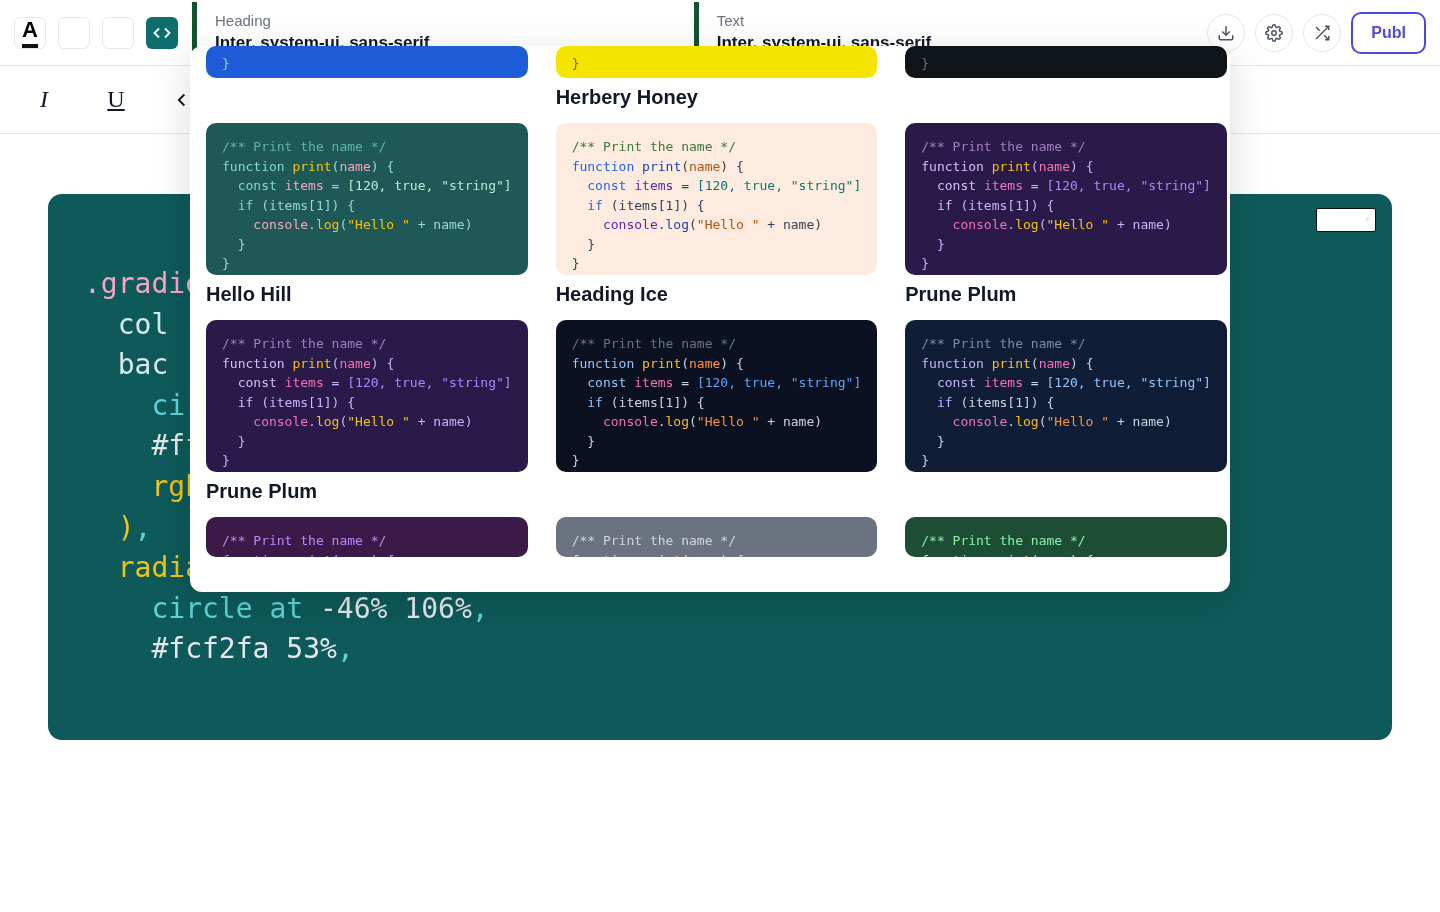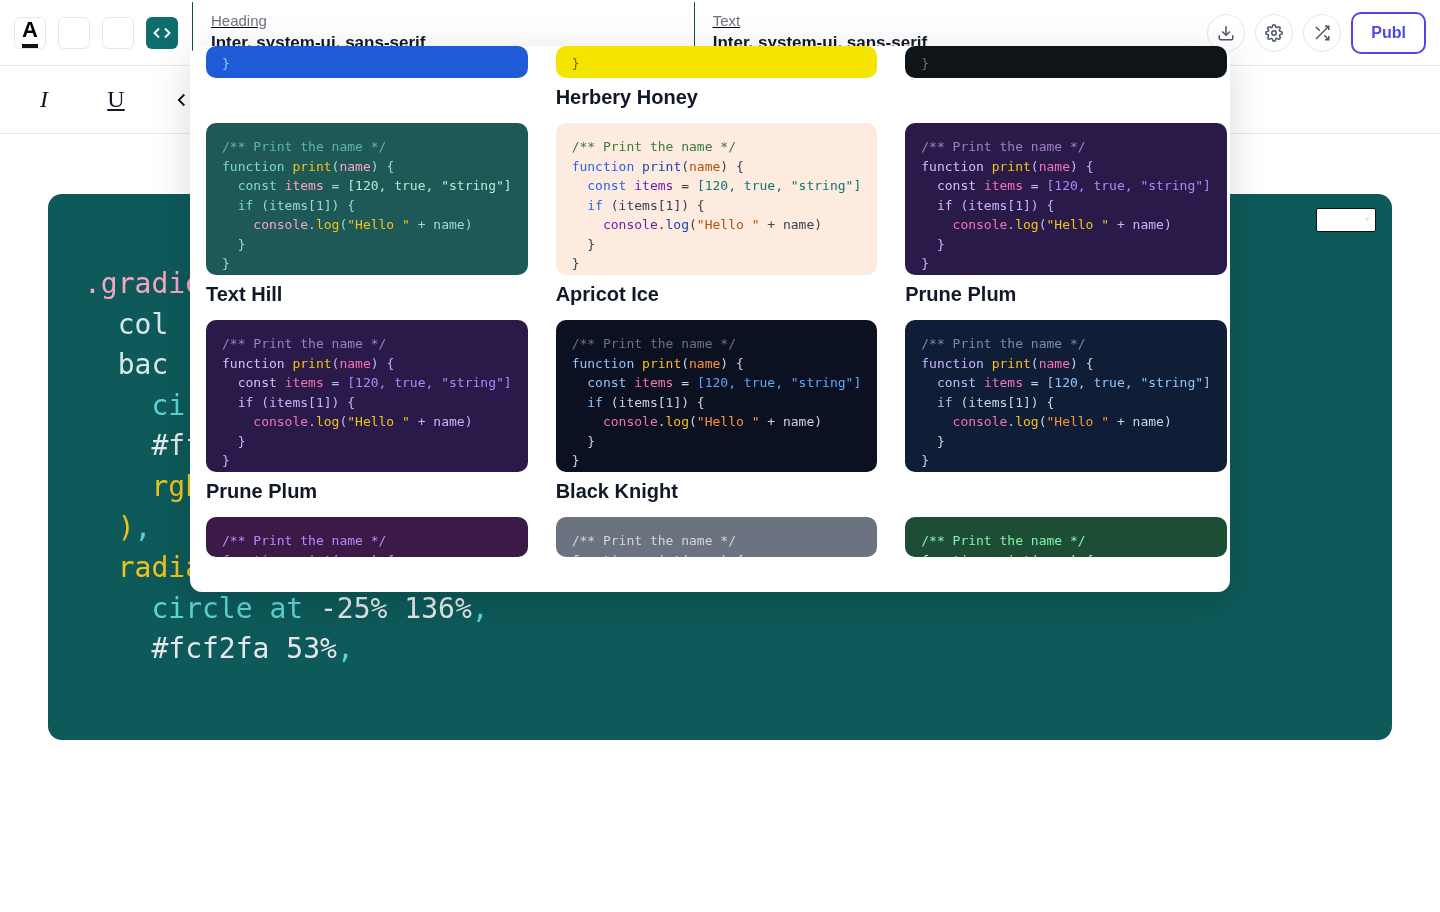--- a/index.html
+++ b/index.html
@@ -32,22 +32,21 @@
   color: #fff;
 }
 .font-cols {
   display: flex;
   flex: 1;
   margin-left: 14px;
 }
 .font-col {
   flex: 1;
   padding: 10px 18px;
-  border-left: 1px solid #14532d;
-  text-decoration: underline;
+  border-left: 5px solid #14532d;
 }
 .font-col-label {
   font-size: 15px;
   color: #6b7280;
   font-weight: 500;
 }
 .font-col-value {
   font-size: 17px;
   color: #111827;
   font-weight: 600;
@@ -238,56 +237,55 @@
   <div class="dropdown-stub"></div>
   <div id="canvas-code">
       <div class="canvas-line"><span class="sel">.gradient</span><span style="color: rgb(90, 165, 165);"> {</span></div>
       <div class="canvas-line">  <span class="prop">col</span></div>
       <div class="canvas-line">  <span class="prop">bac</span></div>
       <div class="canvas-line">    <span class="kw">circle at </span><span class="num">54% -105%</span><span class="comma">,</span></div>
       <div class="canvas-line">    <span class="hex">#ffa48e 56%</span><span class="comma">,</span></div>
       <div class="canvas-line">    <span class="func">rgba</span><span class="kw">(</span><span class="num">255, 255, 255, 0</span><span class="kw">)</span><span class="num"> 95%</span></div>
       <div class="canvas-line">  <span class="func">)</span><span class="comma">,</span></div>
       <div class="canvas-line">  <span class="func">radial-gradient</span><span class="func">(</span></div>
-      <div class="canvas-line">    <span class="kw">circle at </span><span class="num">-25% 136%</span><span class="comma">,</span></div>
+      <div class="canvas-line">    <span class="kw">circle at </span><span class="num">-46% 106%</span><span class="comma">,</span></div>
       <div class="canvas-line">    <span class="hex">#fcf2fa 53%</span><span class="comma">,</span></div>
     </div>
 </div>
 
 <div class="theme-popover">
   <div class="theme-grid" id="theme-grid">
       <div class="theme-item">
         <div class="theme-swatch strip" style="background: rgb(30, 91, 214);"><span style="color: rgb(158, 195, 255);">}</span></div>
       </div>
       <div class="theme-item">
         <div class="theme-swatch strip" style="background: rgb(245, 227, 0);"><span style="color: rgb(107, 99, 0);">}</span></div>
         <div class="theme-label">Herbery Honey</div>
       </div>
       <div class="theme-item">
         <div class="theme-swatch strip" style="background: rgb(15, 20, 25);"><span style="color: rgb(107, 114, 128);">}</span></div>
       </div>
       <div class="theme-item">
         <div class="theme-swatch" style="background: rgb(31, 89, 87);"><div><span style="color: rgb(95, 179, 179);">/** Print the name */</span></div><div><span style="color: rgb(127, 215, 215);">function </span><span style="color: rgb(240, 196, 25);">print</span><span style="color: rgb(156, 215, 215);">(</span><span style="color: rgb(248, 165, 194);">name</span><span style="color: rgb(156, 215, 215);">) {</span></div><div><span style="color: rgb(127, 215, 215);">  const </span><span style="color: rgb(248, 165, 194);">items</span><span style="color: rgb(156, 215, 215);"> = </span><span style="color: rgb(181, 234, 215);">[120, true, "string"]</span></div><div><span style="color: rgb(127, 215, 215);">  if </span><span style="color: rgb(156, 215, 215);">(items[1])</span><span style="color: rgb(156, 215, 215);"> {</span></div><div><span style="color: rgb(248, 165, 194);">    console</span><span style="color: rgb(156, 215, 215);">.</span><span style="color: rgb(240, 196, 25);">log</span><span style="color: rgb(156, 215, 215);">(</span><span style="color: rgb(240, 196, 25);">"Hello "</span><span style="color: rgb(156, 215, 215);"> + name)</span></div><div><span style="color: rgb(156, 215, 215);">  }</span></div><div><span style="color: rgb(156, 215, 215);">}</span></div></div>
-        <div class="theme-label">Text Hill</div>
+        <div class="theme-label">Hello Hill</div>
       </div>
       <div class="theme-item">
         <div class="theme-swatch" style="background: rgb(253, 235, 224);"><div><span style="color: rgb(59, 122, 59);">/** Print the name */</span></div><div><span style="color: rgb(37, 99, 235);">function </span><span style="color: rgb(30, 64, 175);">print</span><span style="color: rgb(55, 65, 81);">(</span><span style="color: rgb(180, 83, 9);">name</span><span style="color: rgb(55, 65, 81);">) {</span></div><div><span style="color: rgb(37, 99, 235);">  const </span><span style="color: rgb(107, 33, 168);">items</span><span style="color: rgb(55, 65, 81);"> = </span><span style="color: rgb(15, 118, 110);">[120, true, "string"]</span></div><div><span style="color: rgb(37, 99, 235);">  if </span><span style="color: rgb(55, 65, 81);">(items[1])</span><span style="color: rgb(55, 65, 81);"> {</span></div><div><span style="color: rgb(107, 33, 168);">    console</span><span style="color: rgb(55, 65, 81);">.</span><span style="color: rgb(30, 64, 175);">log</span><span style="color: rgb(55, 65, 81);">(</span><span style="color: rgb(180, 83, 9);">"Hello "</span><span style="color: rgb(55, 65, 81);"> + name)</span></div><div><span style="color: rgb(55, 65, 81);">  }</span></div><div><span style="color: rgb(55, 65, 81);">}</span></div></div>
-        <div class="theme-label">Apricot Ice</div>
+        <div class="theme-label">Heading Ice</div>
       </div>
       <div class="theme-item">
         <div class="theme-swatch" style="background: rgb(42, 26, 74);"><div><span style="color: rgb(159, 127, 191);">/** Print the name */</span></div><div><span style="color: rgb(214, 188, 250);">function </span><span style="color: rgb(240, 196, 25);">print</span><span style="color: rgb(196, 181, 253);">(</span><span style="color: rgb(244, 114, 182);">name</span><span style="color: rgb(196, 181, 253);">) {</span></div><div><span style="color: rgb(214, 188, 250);">  const </span><span style="color: rgb(244, 114, 182);">items</span><span style="color: rgb(196, 181, 253);"> = </span><span style="color: rgb(167, 139, 250);">[120, true, "string"]</span></div><div><span style="color: rgb(214, 188, 250);">  if </span><span style="color: rgb(196, 181, 253);">(items[1])</span><span style="color: rgb(196, 181, 253);"> {</span></div><div><span style="color: rgb(244, 114, 182);">    console</span><span style="color: rgb(196, 181, 253);">.</span><span style="color: rgb(240, 196, 25);">log</span><span style="color: rgb(196, 181, 253);">(</span><span style="color: rgb(240, 196, 25);">"Hello "</span><span style="color: rgb(196, 181, 253);"> + name)</span></div><div><span style="color: rgb(196, 181, 253);">  }</span></div><div><span style="color: rgb(196, 181, 253);">}</span></div></div>
         <div class="theme-label">Prune Plum</div>
       </div>
       <div class="theme-item">
         <div class="theme-swatch" style="background: rgb(42, 26, 74);"><div><span style="color: rgb(159, 127, 191);">/** Print the name */</span></div><div><span style="color: rgb(214, 188, 250);">function </span><span style="color: rgb(240, 196, 25);">print</span><span style="color: rgb(196, 181, 253);">(</span><span style="color: rgb(244, 114, 182);">name</span><span style="color: rgb(196, 181, 253);">) {</span></div><div><span style="color: rgb(214, 188, 250);">  const </span><span style="color: rgb(244, 114, 182);">items</span><span style="color: rgb(196, 181, 253);"> = </span><span style="color: rgb(167, 139, 250);">[120, true, "string"]</span></div><div><span style="color: rgb(214, 188, 250);">  if </span><span style="color: rgb(196, 181, 253);">(items[1])</span><span style="color: rgb(196, 181, 253);"> {</span></div><div><span style="color: rgb(244, 114, 182);">    console</span><span style="color: rgb(196, 181, 253);">.</span><span style="color: rgb(240, 196, 25);">log</span><span style="color: rgb(196, 181, 253);">(</span><span style="color: rgb(240, 196, 25);">"Hello "</span><span style="color: rgb(196, 181, 253);"> + name)</span></div><div><span style="color: rgb(196, 181, 253);">  }</span></div><div><span style="color: rgb(196, 181, 253);">}</span></div></div>
         <div class="theme-label">Prune Plum</div>
       </div>
       <div class="theme-item">
         <div class="theme-swatch" style="background: rgb(11, 17, 32);"><div><span style="color: rgb(100, 116, 139);">/** Print the name */</span></div><div><span style="color: rgb(147, 197, 253);">function </span><span style="color: rgb(251, 191, 36);">print</span><span style="color: rgb(203, 213, 225);">(</span><span style="color: rgb(251, 146, 60);">name</span><span style="color: rgb(203, 213, 225);">) {</span></div><div><span style="color: rgb(147, 197, 253);">  const </span><span style="color: rgb(244, 114, 182);">items</span><span style="color: rgb(203, 213, 225);"> = </span><span style="color: rgb(96, 165, 250);">[120, true, "string"]</span></div><div><span style="color: rgb(147, 197, 253);">  if </span><span style="color: rgb(203, 213, 225);">(items[1])</span><span style="color: rgb(203, 213, 225);"> {</span></div><div><span style="color: rgb(244, 114, 182);">    console</span><span style="color: rgb(203, 213, 225);">.</span><span style="color: rgb(251, 191, 36);">log</span><span style="color: rgb(203, 213, 225);">(</span><span style="color: rgb(251, 146, 60);">"Hello "</span><span style="color: rgb(203, 213, 225);"> + name)</span></div><div><span style="color: rgb(203, 213, 225);">  }</span></div><div><span style="color: rgb(203, 213, 225);">}</span></div></div>
-        <div class="theme-label">Black Knight</div>
       </div>
       <div class="theme-item">
         <div class="theme-swatch" style="background: rgb(15, 30, 54);"><div><span style="color: rgb(125, 139, 161);">/** Print the name */</span></div><div><span style="color: rgb(196, 181, 253);">function </span><span style="color: rgb(251, 191, 36);">print</span><span style="color: rgb(203, 213, 225);">(</span><span style="color: rgb(244, 114, 182);">name</span><span style="color: rgb(203, 213, 225);">) {</span></div><div><span style="color: rgb(196, 181, 253);">  const </span><span style="color: rgb(244, 114, 182);">items</span><span style="color: rgb(203, 213, 225);"> = </span><span style="color: rgb(147, 197, 253);">[120, true, "string"]</span></div><div><span style="color: rgb(196, 181, 253);">  if </span><span style="color: rgb(203, 213, 225);">(items[1])</span><span style="color: rgb(203, 213, 225);"> {</span></div><div><span style="color: rgb(244, 114, 182);">    console</span><span style="color: rgb(203, 213, 225);">.</span><span style="color: rgb(251, 191, 36);">log</span><span style="color: rgb(203, 213, 225);">(</span><span style="color: rgb(251, 146, 60);">"Hello "</span><span style="color: rgb(203, 213, 225);"> + name)</span></div><div><span style="color: rgb(203, 213, 225);">  }</span></div><div><span style="color: rgb(203, 213, 225);">}</span></div></div>
       </div>
       <div class="theme-item">
         <div class="theme-swatch" style="background: rgb(59, 26, 71); height: 40px;"><div><span style="color: rgb(192, 132, 252);">/** Print the name */</span></div><div><span style="color: rgb(232, 121, 249);">function </span><span style="color: rgb(251, 191, 36);">print</span><span style="color: rgb(216, 180, 254);">(</span><span style="color: rgb(244, 114, 182);">name</span><span style="color: rgb(216, 180, 254);">) {</span></div></div>
       </div>
       <div class="theme-item">
         <div class="theme-swatch" style="background: rgb(107, 114, 128); height: 40px;"><div><span style="color: rgb(209, 213, 219);">/** Print the name */</span></div><div><span style="color: rgb(229, 231, 235);">function </span><span style="color: rgb(254, 243, 199);">print</span><span style="color: rgb(229, 231, 235);">(</span><span style="color: rgb(254, 202, 202);">name</span><span style="color: rgb(229, 231, 235);">) {</span></div></div>
       </div>

